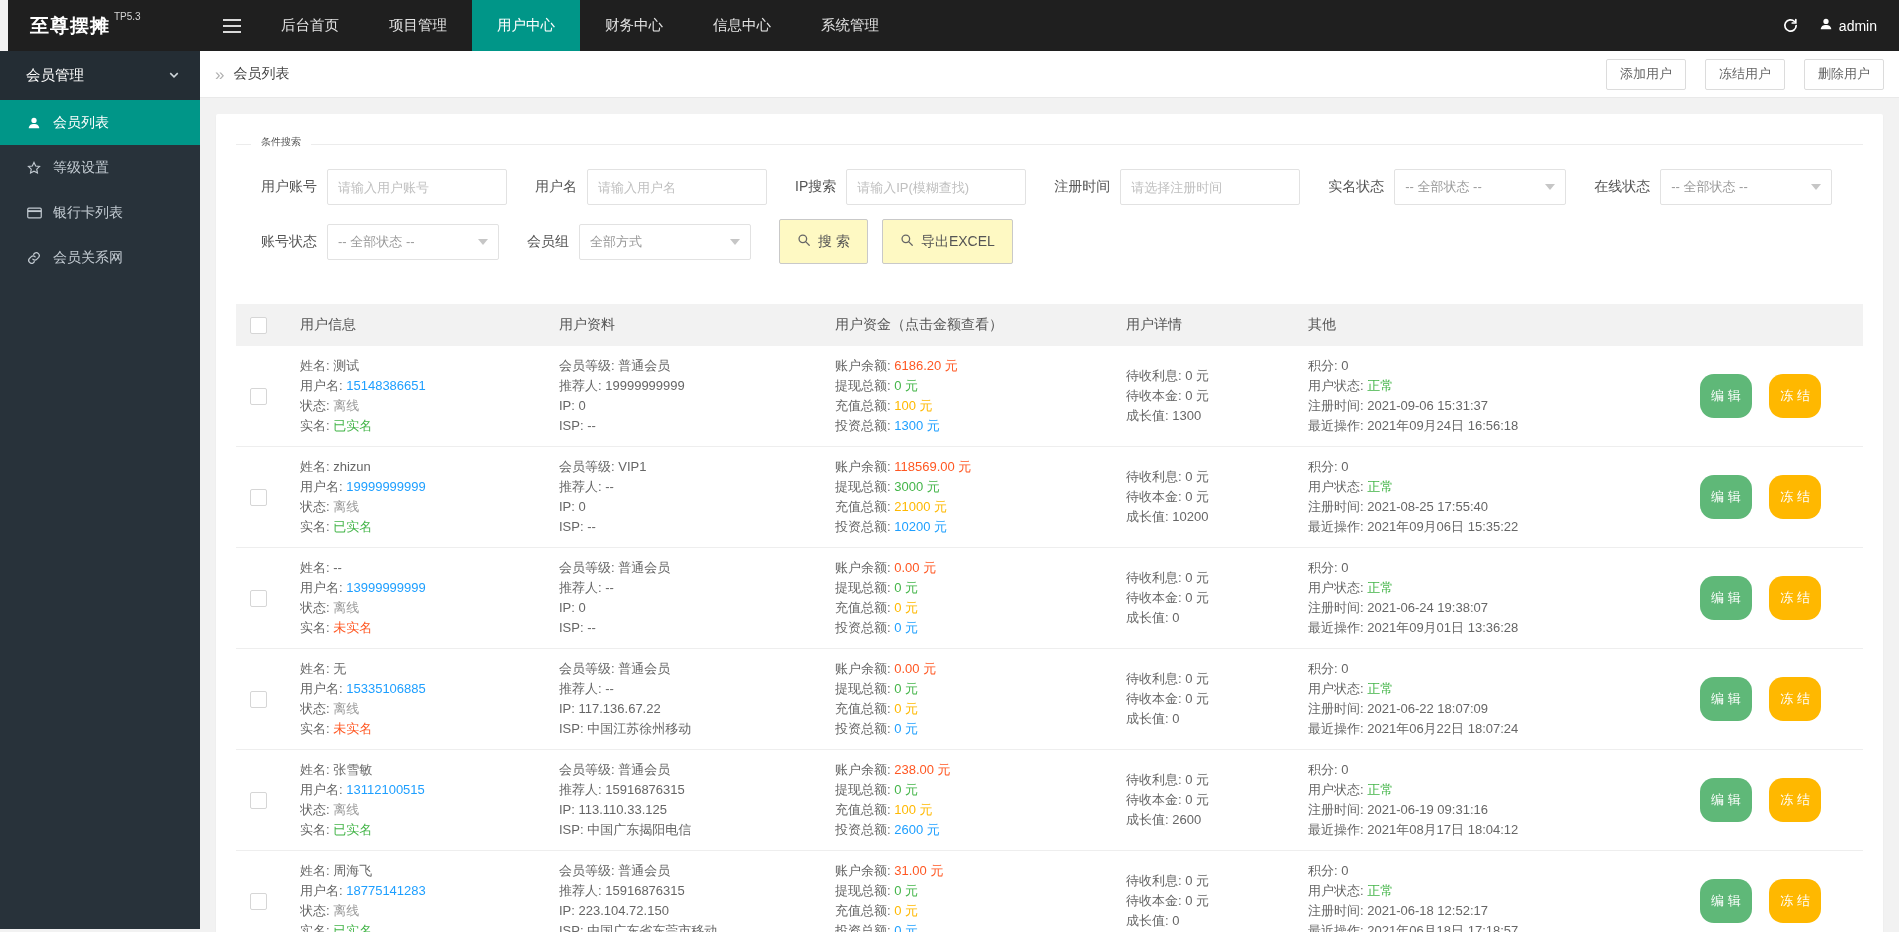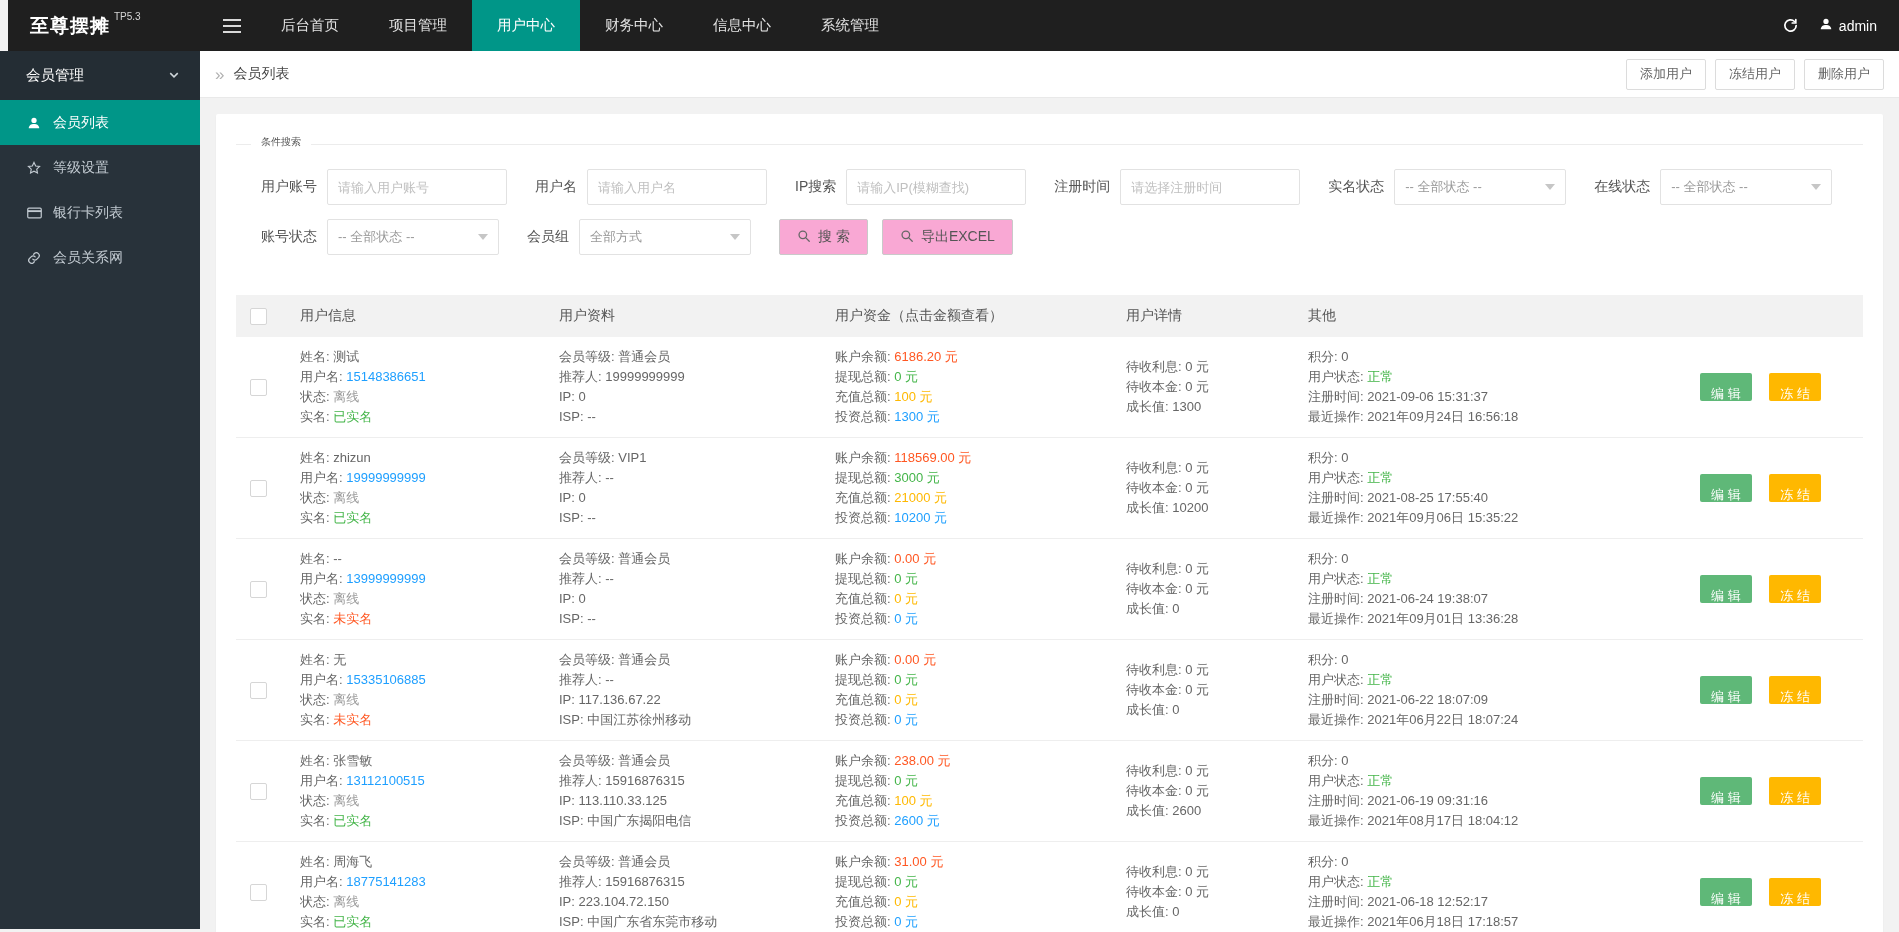--- a/index.html
+++ b/index.html
@@ -28,21 +28,21 @@
   .side-item { height:45px; display:flex; align-items:center; gap:11px; padding-left:26px;
                color:#c2cad1; font-size:14px; cursor:pointer; }
   .side-item.active { background:#009688; color:#fff; }
   .side-item .ic { display:flex; width:16px; justify-content:center; }
 
   
   .crumbbar { position:absolute; top:51px; left:200px; width:1699px; height:47px; background:#fff;
               border-bottom:1px solid #e9e9e9; display:flex; align-items:center; padding:0 15px; z-index:10; }
   .crumb-icon { color:#b0b0b0; font-size:17px; line-height:1; }
   .crumb-title { margin-left:9px; font-size:14px; color:#444; }
-  .crumb-actions { margin-left:auto; display:flex; gap:9px; }
+  .crumb-actions { margin-left:auto; display:flex; gap:19px; }
   .hdr-btn { background:#fff; border:1px solid #dcdcdc; border-radius:2px; height:31px; padding:0 13px;
              font-size:13px; color:#666; cursor:pointer; }
 
   
   .main { position:absolute; top:98px; left:200px; width:1699px; height:834px; padding:16px; overflow:hidden; }
   .card { background:#fff; border-radius:2px; padding:18px 20px; height:1250px; box-shadow:0 1px 2px rgba(0,0,0,.05); }
 
   
   .search-fieldset { position:relative; border-top:1px solid #ececec; margin-top:12px; padding:24px 0 4px 25px; }
   .search-legend { position:absolute; top:-10px; left:15px; background:#fff; padding:0 10px; font-size:10px; color:#555; }
@@ -50,33 +50,33 @@
   .field { display:flex; align-items:center; margin-right:28px; }
   .field-label { font-size:14px; color:#555; margin-right:10px; white-space:nowrap; }
   .text-input { width:180px; height:36px; border:1px solid #e2e2e2; border-radius:2px; padding:0 10px;
                 font-size:13px; color:#333; outline:none; background:#fff; }
   .text-input::placeholder { color:#c0c0c0; }
   .fake-select { width:172px; height:36px; border:1px solid #e2e2e2; border-radius:2px; padding:0 10px;
                  display:flex; align-items:center; justify-content:space-between; font-size:13px;
                  color:#999; background:#fff; cursor:pointer; }
   .caret { width:0; height:0; border-left:5px solid transparent; border-right:5px solid transparent;
            border-top:6px solid #c6c6c6; }
-  .btn-outline { display:inline-flex; align-items:center; gap:7px; background:#f9a8d4; border:1px solid #c9c9c9;
-                 border-radius:2px; height:36px; padding:0 17px; font-size:14px; color:#555; cursor:pointer;
+  .btn-outline { display:inline-flex; align-items:center; gap:7px; background:#fef9c3; border:1px solid #c9c9c9;
+                 border-radius:2px; height:45px; padding:0 17px; font-size:14px; color:#555; cursor:pointer;
                  margin-right:14px; }
 
   
   .member-table { width:100%; border-collapse:collapse; table-layout:fixed; margin-top:22px; }
   .member-table th { background:#f2f2f2; font-weight:400; text-align:left; font-size:14px; color:#555; padding:12px 10px; }
   .member-table td { border-bottom:1px solid #eee; padding:10px; font-size:13px; color:#666; vertical-align:middle; }
   .cell-line { line-height:20px; white-space:nowrap; overflow:hidden; }
   .checkbox { width:17px; height:17px; border:1px solid #d6d6d6; border-radius:2px; background:#fff;
               cursor:pointer; margin-left:4px; }
   .actions-cell { text-align:center; }
-  .btn-edit, .btn-freeze { border:none; border-radius:2px; color:#fff; font-size:13px; height:28px;
+  .btn-edit, .btn-freeze { border:none; border-radius:14px; color:#fff; font-size:13px; height:44px;
                            padding:12px 11px; cursor:pointer; }
   .btn-edit { background:#5FB878; margin-right:14px; }
   .btn-freeze { background:#FFB800; }
 
   .val-blue { color:#1E9FFF; cursor:pointer; }
   .val-red { color:#FF5722; }
   .val-green { color:#44b549; }
   .val-orange { color:#FFB800; }
   .val-gray { color:#9a9a9a; }
 </style>

